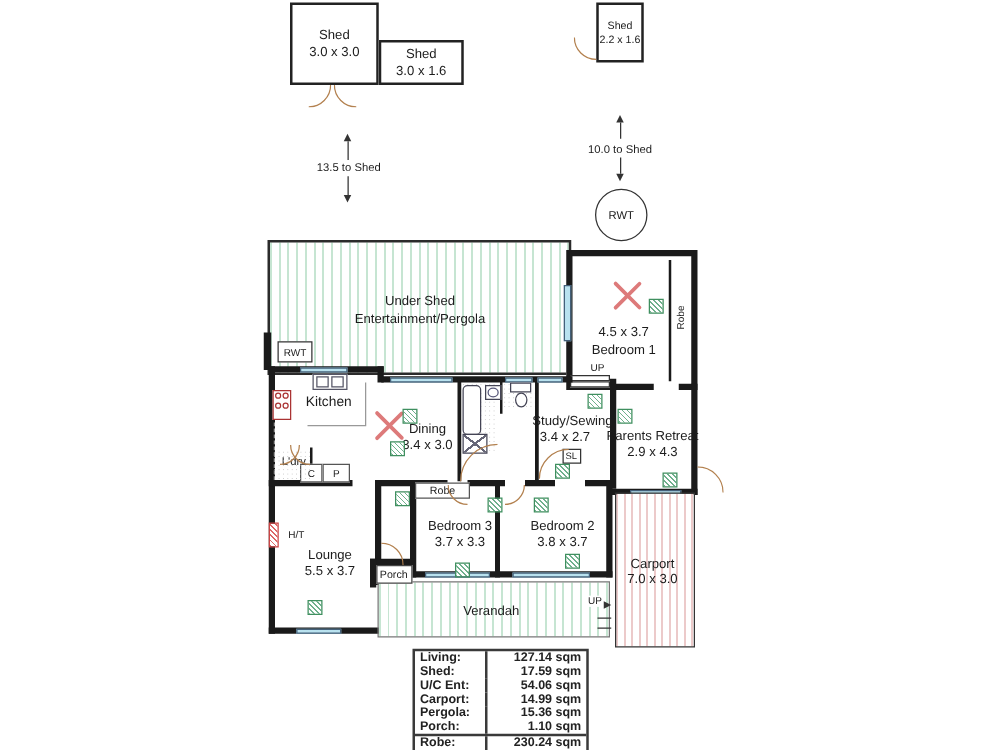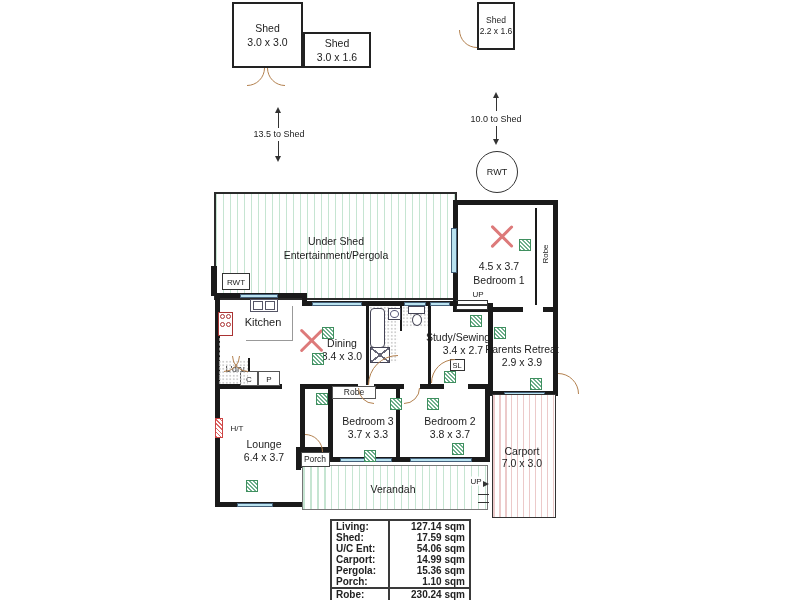--- a/index.html
+++ b/index.html
@@ -145,25 +145,25 @@
   <div class="tline" style="left:478px;top:494px;width:11px;height:1px;"></div>
   <div class="tline" style="left:478px;top:502px;width:11px;height:1px;"></div>
 
   <div class="box" style="left:301px;top:452px;width:29px;height:15px;border-color:#444;"></div>
   <span class="lbl f85" style="left:315px;top:459px;">Porch</span>
 
   <span class="lbl f11" style="left:263px;top:322px;">Kitchen</span>
   <span class="lbl f10" style="left:342px;top:343px;">Dining</span>
   <span class="lbl f10" style="left:342px;top:356px;">3.4 x 3.0</span>
   <span class="lbl f10" style="left:458px;top:337px;">Study/Sewing</span>
-  <span class="lbl f10" style="left:463px;top:350px;">3.4 x 2.7</span>
+  <span class="lbl f10" style="left:452px;top:350px;">3.4 x 2.7</span>
   <span class="lbl f10" style="left:522px;top:349px;">Parents Retreat</span>
-  <span class="lbl f10" style="left:522px;top:362px;">2.9 x 3.9</span>
+  <span class="lbl f10" style="left:522px;top:362px;">2.9 x 4.3</span>
   <span class="lbl f10" style="left:264px;top:444px;">Lounge</span>
-  <span class="lbl f10" style="left:264px;top:457px;">6.4 x 3.7</span>
+  <span class="lbl f10" style="left:264px;top:457px;">5.5 x 3.7</span>
   <span class="lbl f10" style="left:368px;top:421px;">Bedroom 3</span>
   <span class="lbl f10" style="left:368px;top:434px;">3.7 x 3.3</span>
   <span class="lbl f10" style="left:450px;top:421px;">Bedroom 2</span>
   <span class="lbl f10" style="left:450px;top:434px;">3.8 x 3.7</span>
   <span class="lbl f9" style="left:235px;top:369px;">L'dry</span>
 
   <div class="box" style="left:240px;top:371px;width:18px;height:15px;"></div>
   <span class="lbl f8" style="left:249px;top:379px;">C</span>
   <div class="box" style="left:258px;top:371px;width:22px;height:15px;"></div>
   <span class="lbl f8" style="left:269px;top:379px;">P</span>

